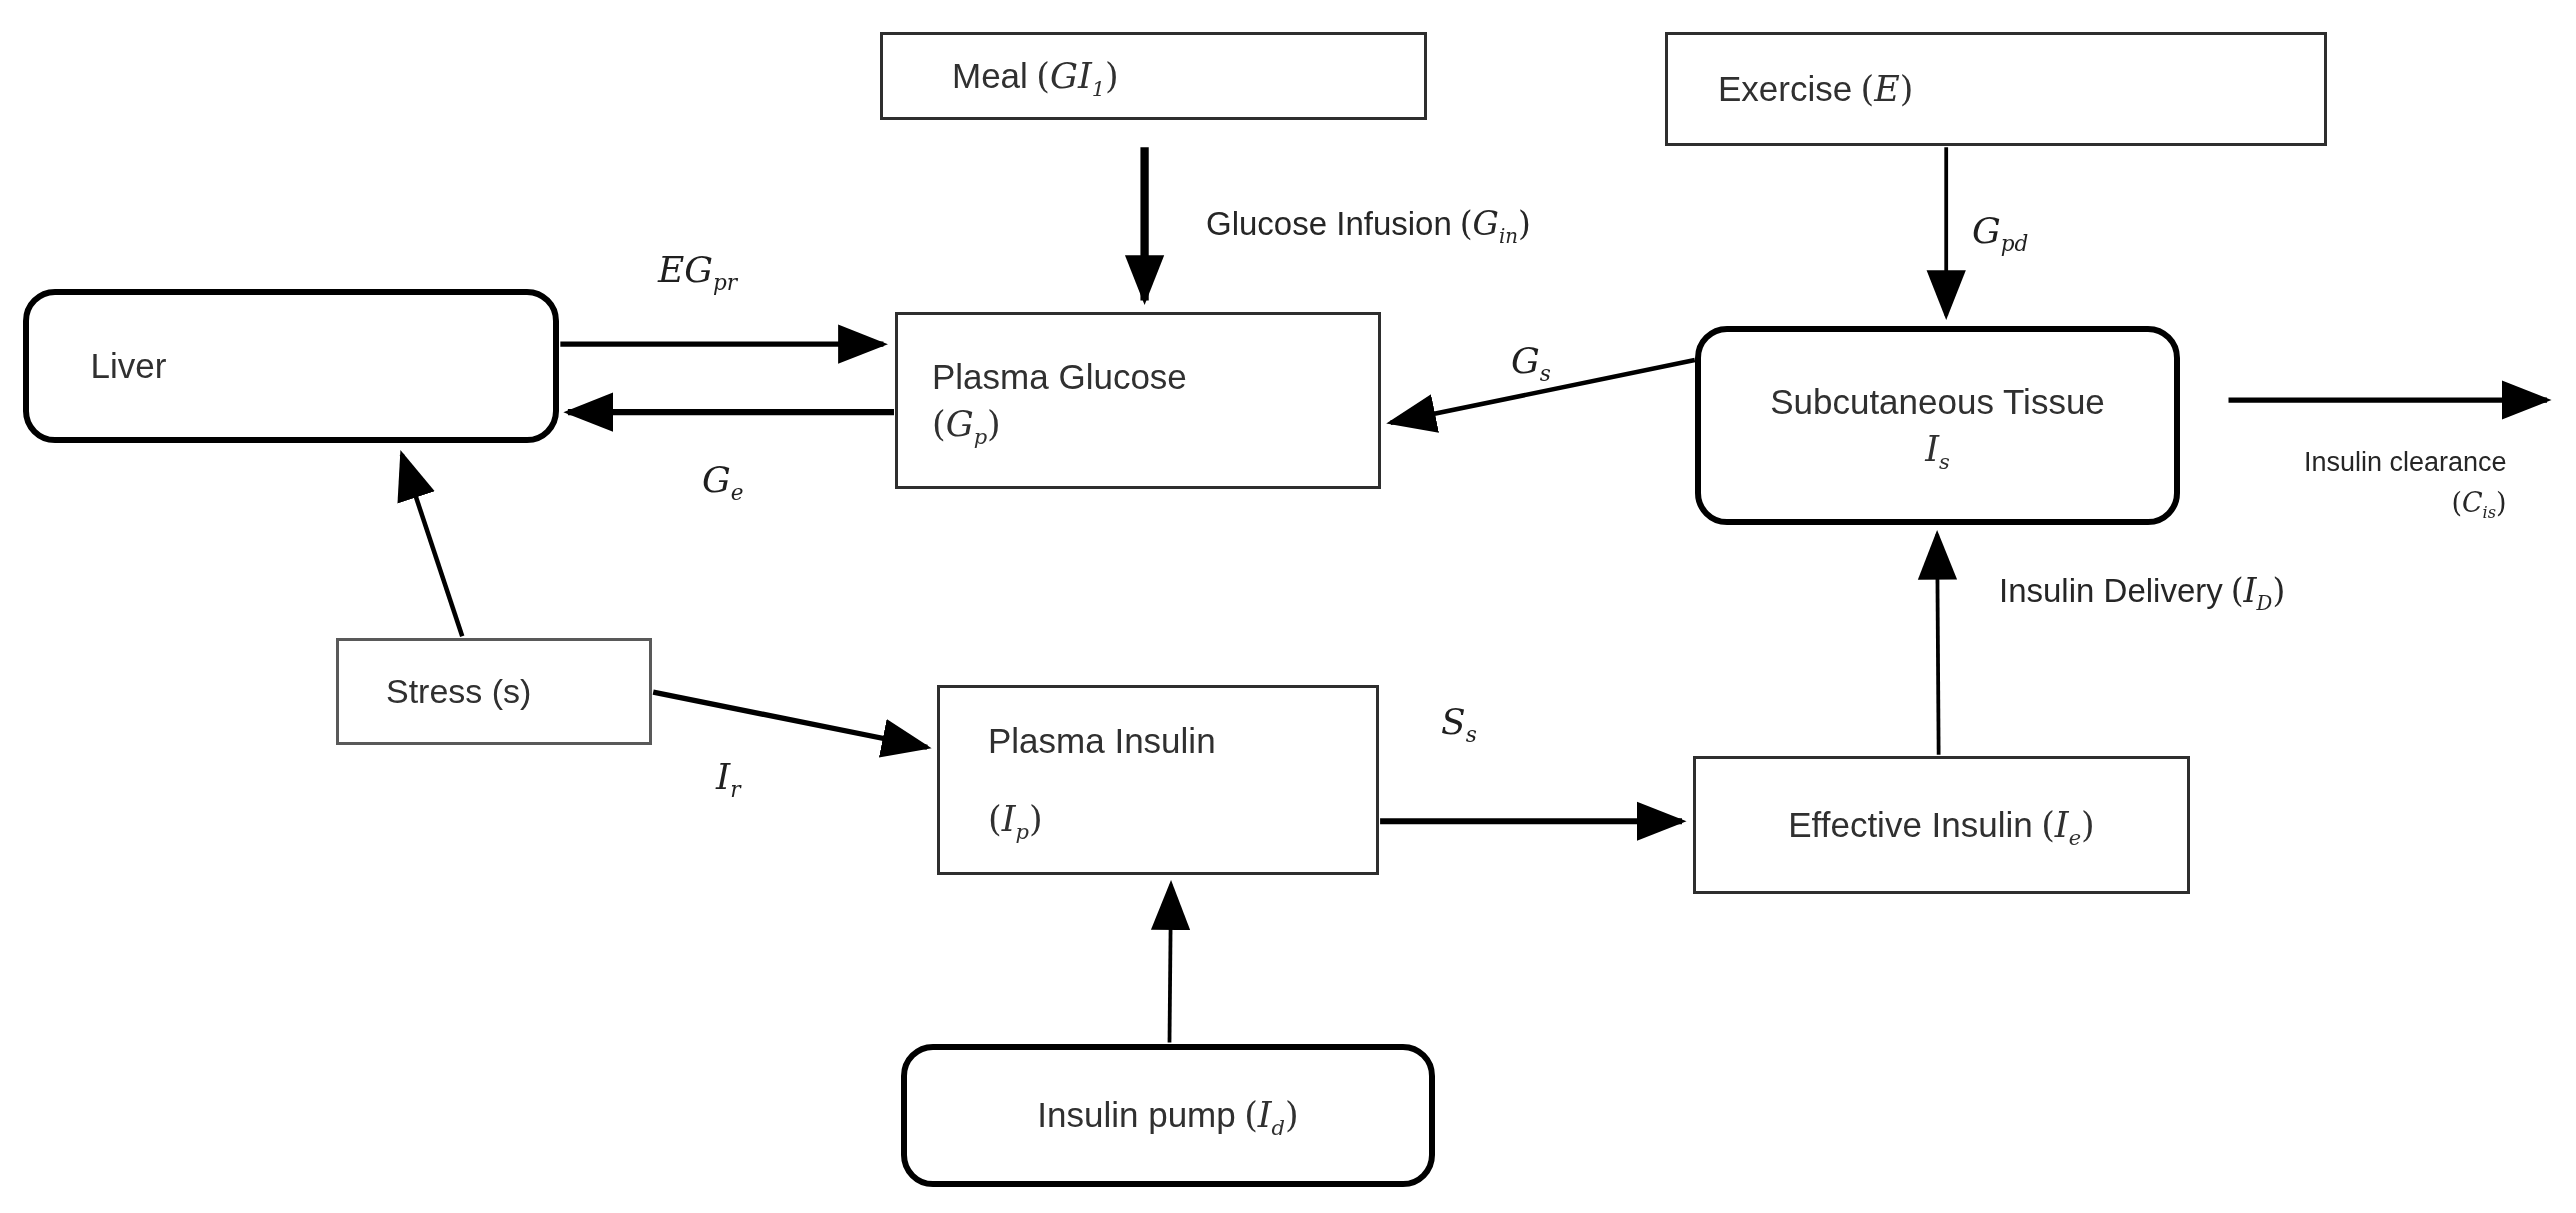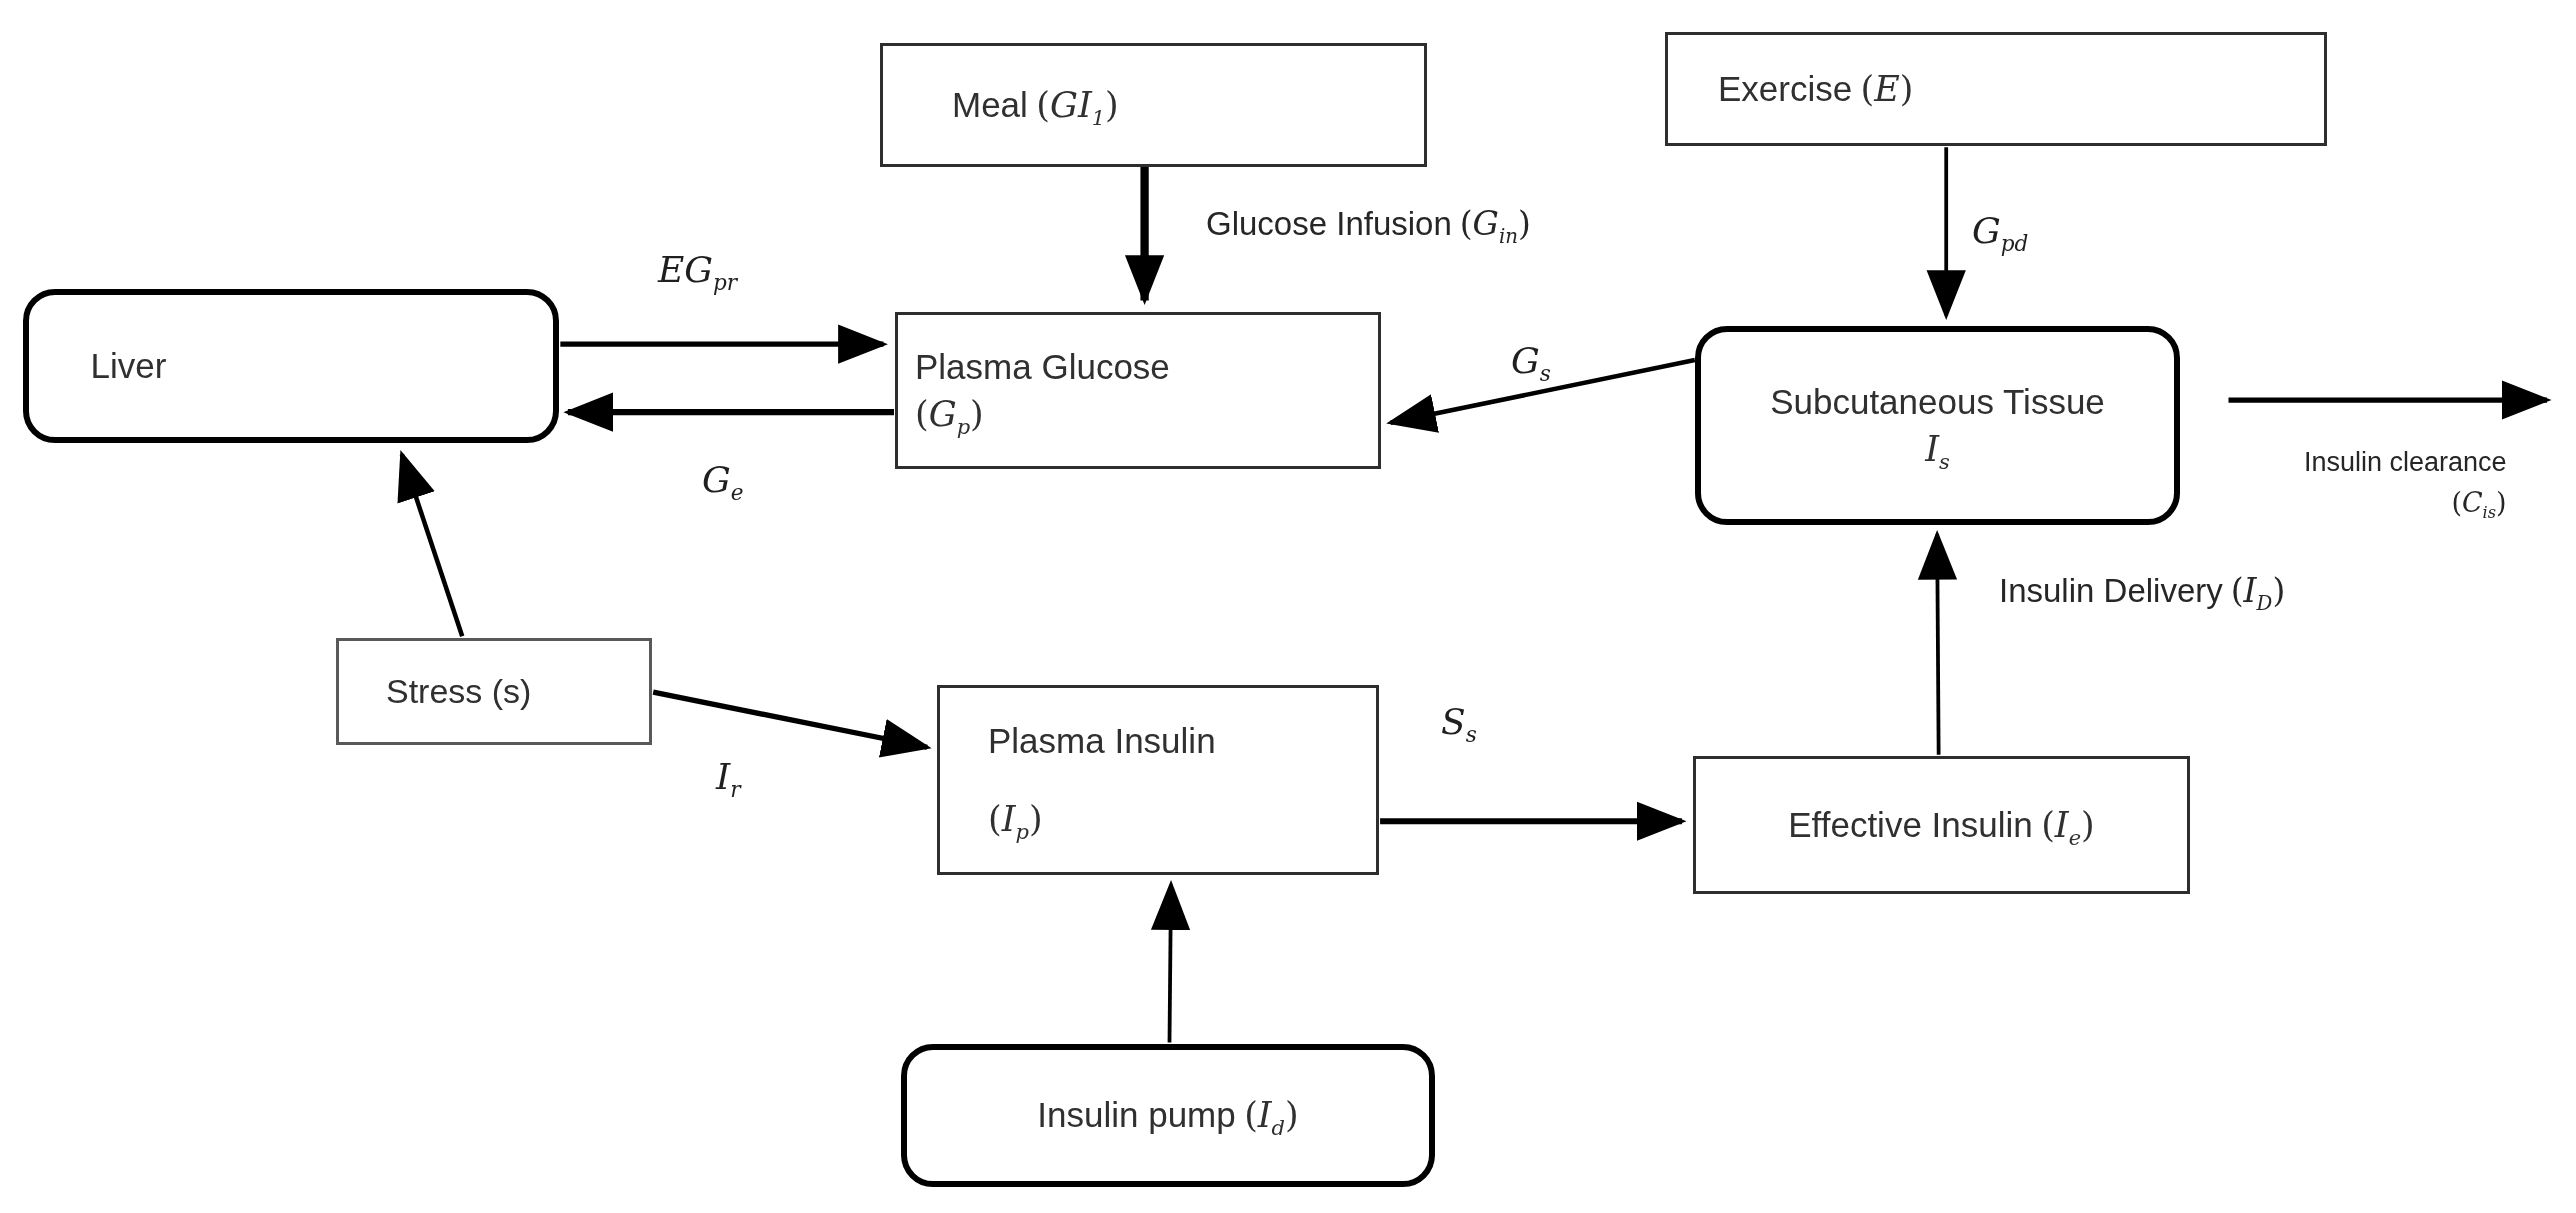--- a/index.html
+++ b/index.html
@@ -55,39 +55,39 @@
     <line x1="1184" y1="546" x2="752" y2="546" stroke="#000" stroke-width="8" marker-end="url(#ah)"></line>
     <line x1="2245" y1="477" x2="1842" y2="560" stroke="#000" stroke-width="6" marker-end="url(#ah)"></line>
     <line x1="2952" y1="530" x2="3374" y2="530" stroke="#000" stroke-width="7" marker-end="url(#ah)"></line>
     <line x1="2568" y1="1000" x2="2566" y2="708" stroke="#000" stroke-width="5" marker-end="url(#ah)"></line>
     <line x1="612" y1="843" x2="532" y2="602" stroke="#000" stroke-width="6" marker-end="url(#ah)"></line>
     <line x1="865" y1="917" x2="1228" y2="990" stroke="#000" stroke-width="7" marker-end="url(#ah)"></line>
     <line x1="1828" y1="1088" x2="2228" y2="1088" stroke="#000" stroke-width="8" marker-end="url(#ah)"></line>
     <line x1="1549" y1="1381" x2="1551" y2="1172" stroke="#000" stroke-width="5" marker-end="url(#ah)"></line>
   </svg>
 
-  <div class="box" style="left:880px;top:32px;width:547px;height:124px;padding-left:69px;margin-top:11px;">
+  <div class="box" style="left:880px;top:32px;width:547px;height:88px;padding-left:69px;">
     <div class="line">
       <span>Meal</span><span class="mparen gap">(</span><span class="math">GI</span><sub class="math">1</sub><span class="mparen">)</span>
     </div>
   </div>
 
   <div class="box" style="left:1665px;top:32px;width:662px;height:114px;padding-left:50px;">
     <div class="line">
       <span>Exercise</span><span class="mparen gap">(</span><span class="math">E</span><span class="mparen">)</span>
     </div>
   </div>
 
   <div class="box rounded" style="left:22.6px;top:289px;width:536px;height:154px;padding-left:62px;">
     <div class="line">
       <span>Liver</span>
     </div>
   </div>
 
-  <div class="box" style="left:895px;top:312px;width:486px;height:157px;padding-left:17px;">
+  <div class="box" style="left:895px;top:312px;width:486px;height:177px;padding-left:34px;">
     <div class="line">
       <span>Plasma Glucose</span>
     </div>
     <div class="line">
       <span class="mparen">(</span><span class="math">G</span><sub class="math">p</sub><span class="mparen">)</span>
     </div>
   </div>
 
   <div class="box rounded centered" style="left:1695px;top:326px;width:485px;height:199px;">
     <div class="line">

